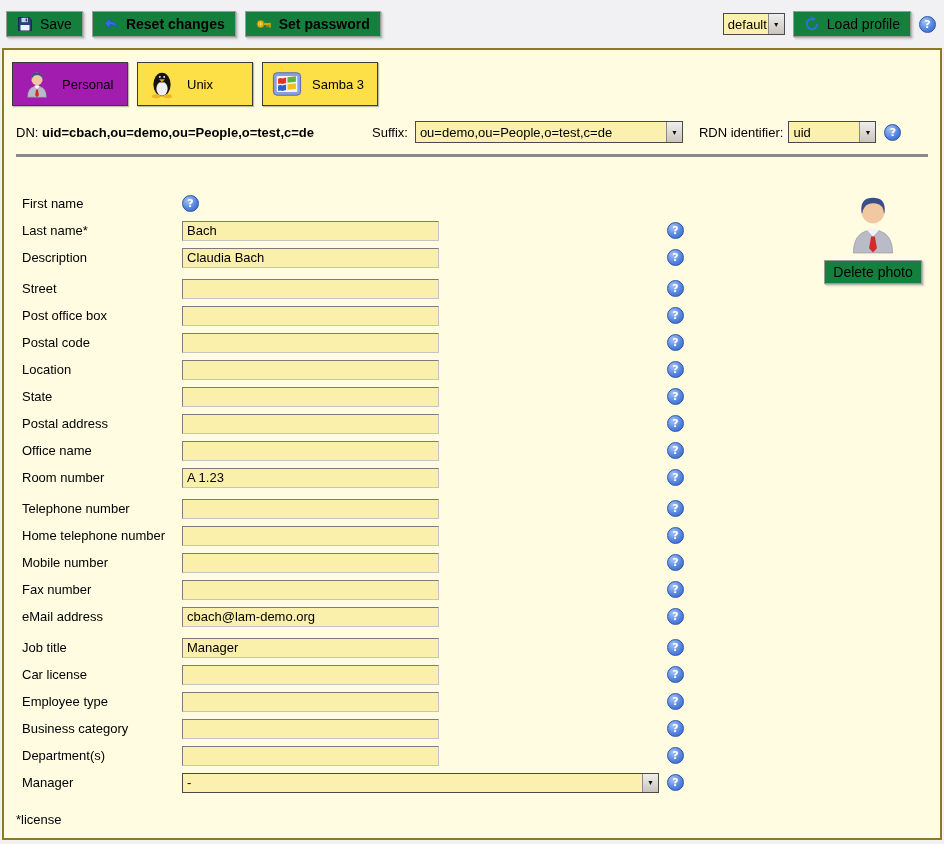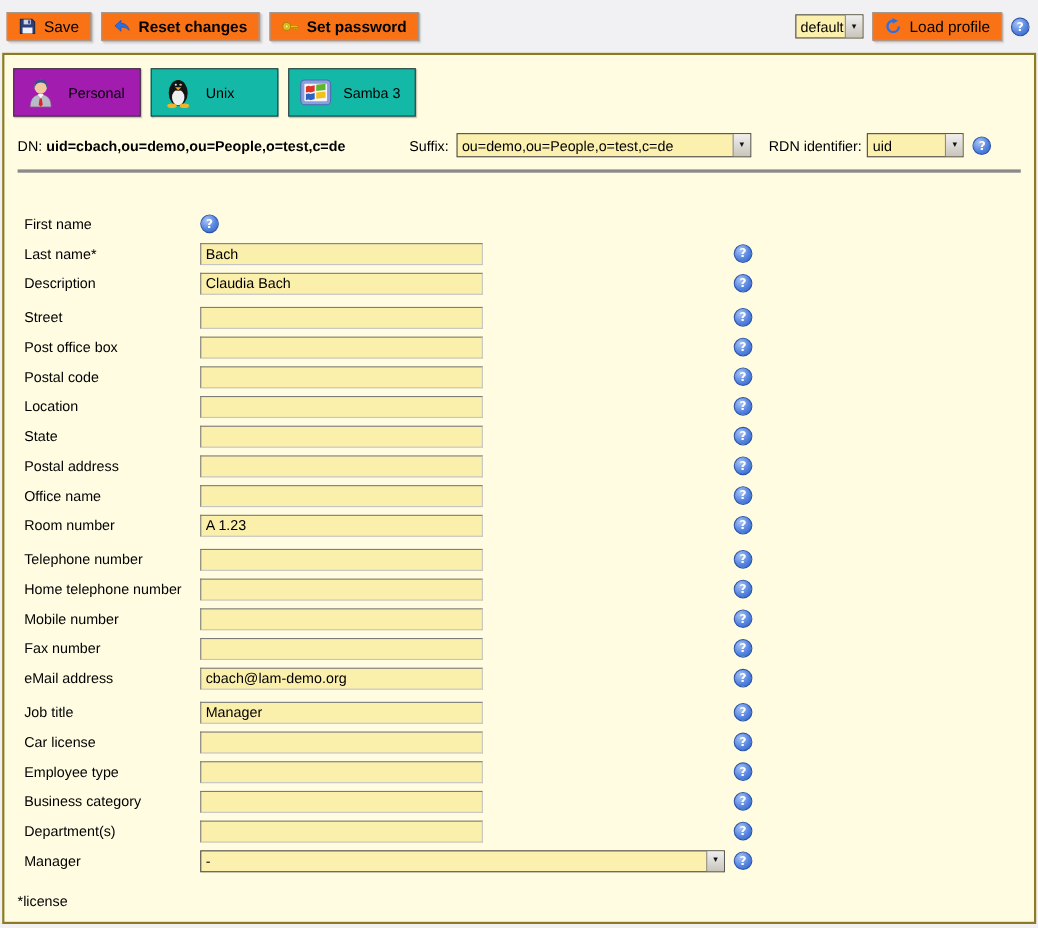--- a/index.html
+++ b/index.html
@@ -15,21 +15,21 @@
   .toolbar {
     height: 48px;
     display: flex;
     align-items: center;
     padding: 0 8px 0 6px;
   }
   .btn {
     display: inline-flex;
     align-items: center;
     gap: 7px;
-    background: #f97316;
+    background: #15803d;
     border: 1px solid #9a9a9a;
     box-shadow: 1px 1px 0 #b9b9b9, 2px 2px 2px rgba(0,0,0,0.18);
     padding: 4px 10px;
     font-size: 14px;
     cursor: pointer;
     white-space: nowrap;
   }
   .btn svg { display: block; }
   .toolbar .btn + .btn { margin-left: 9px; font-weight: bold; }
   .btn.setpw { margin-left: 20px; }
@@ -104,21 +104,21 @@
   .tab {
     width: 116px;
     height: 44px;
     border: 1px solid #3a3a3a;
     box-shadow: 1px 1px 1px rgba(0,0,0,0.25);
     display: flex;
     align-items: center;
     gap: 10px;
     padding-left: 9px;
     cursor: pointer;
-    background: #14b8a6;
+    background: #fde047;
   }
   .tab.active { background: #a21caf; }
   .tab svg { display: block; }
 
   .content { padding: 0 12px; }
 
   
   .dn-row {
     margin-top: 14px;
     display: flex;
@@ -443,16 +443,28 @@
                 <span class="sel-text">-</span>
                 <span class="sel-btn">▼</span>
               </div>
             </div>
             <span class="help-icon">?</span>
           </div>
         </div>
 
       <div class="required-note">*license</div>
 
+      <div class="photo-block">
+        <svg class="icon-62" viewBox="0 0 64 68">
+          <ellipse cx="32" cy="21" rx="12.5" ry="13.5" fill="#f2c8a0"></ellipse>
+          <path d="M19.5 19 Q19.5 7 32 7 Q44.5 7 44.5 19 Q44.5 22.5 43.8 24.5 Q43 14 35.2 13.2 Q26.8 12.2 23.2 16.8 Q20.7 19.8 20.3 24.5 Q19.5 22.5 19.5 19 Z" fill="#3a4e8c"></path>
+          <path d="M11 66 Q11 46 26 42 L32 48.5 L38 42 Q53 46 53 66 Z" fill="#b9bcc6" stroke="#8d909c" stroke-width="0.6"></path>
+          <path d="M26 42 L32 48.5 L38 42 L35.6 39.5 L28.4 39.5 Z" fill="#f4f4f4"></path>
+          <path d="M30 48.5 L34 48.5 L36.2 61 L32 65.5 L27.8 61 Z" fill="#d42a2a"></path>
+        </svg>
+        <button class="btn">
+          <span>Delete photo</span>
+        </button>
+      </div>
     </div>
 
   </div>
 </div>
 
 </body></html>

